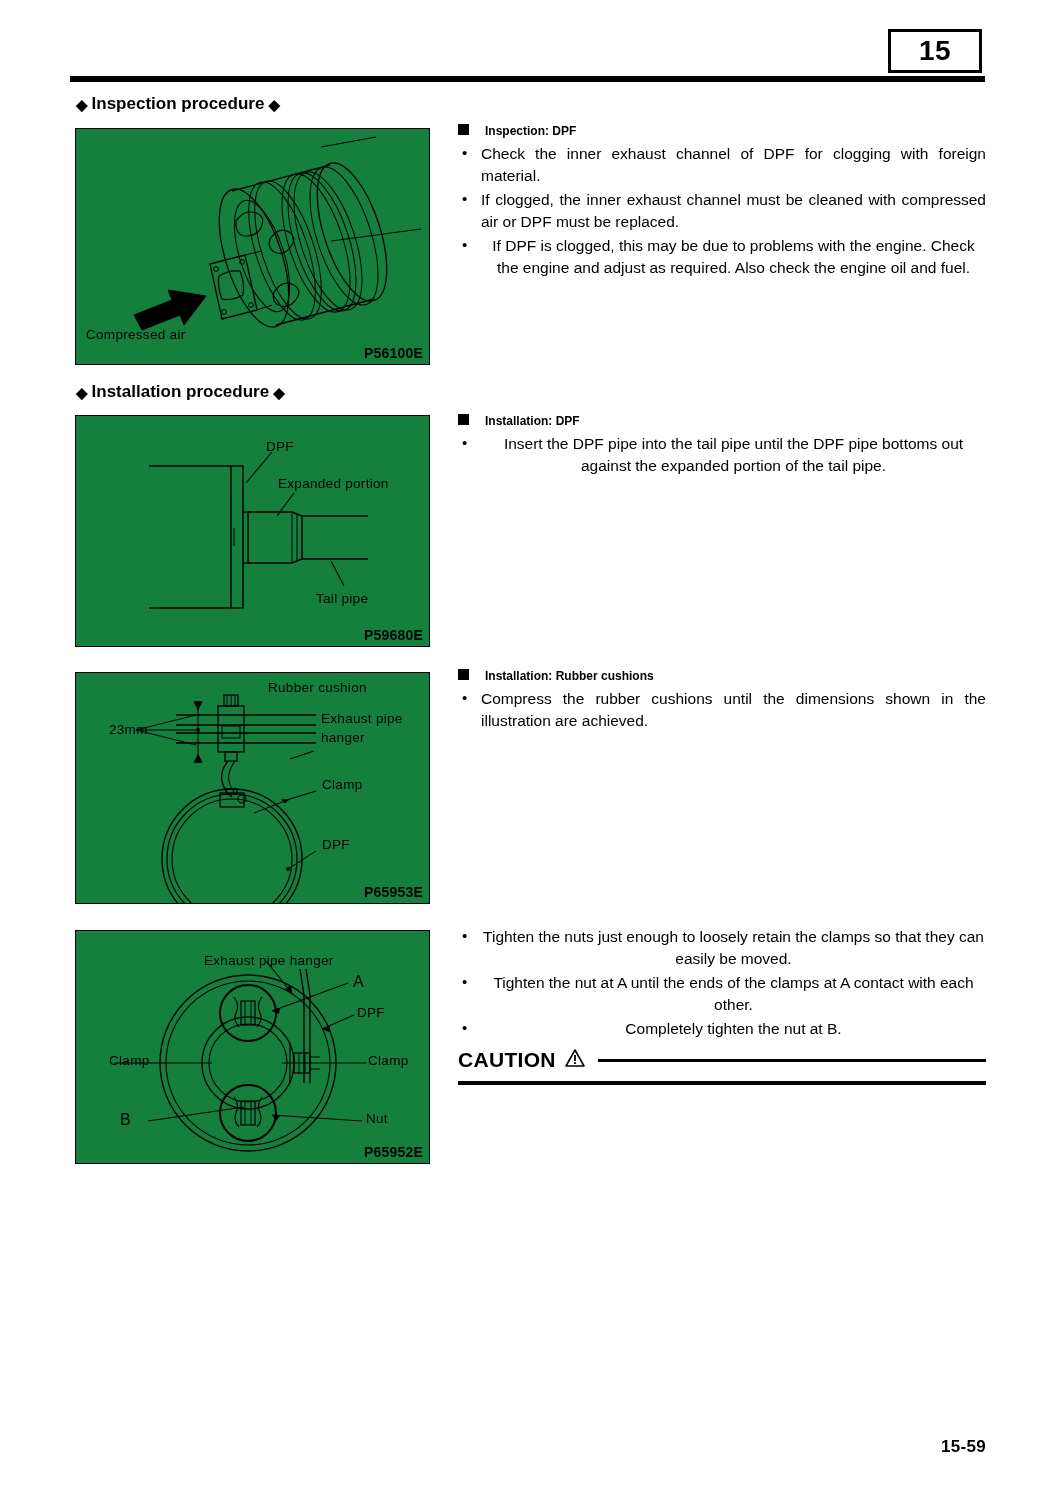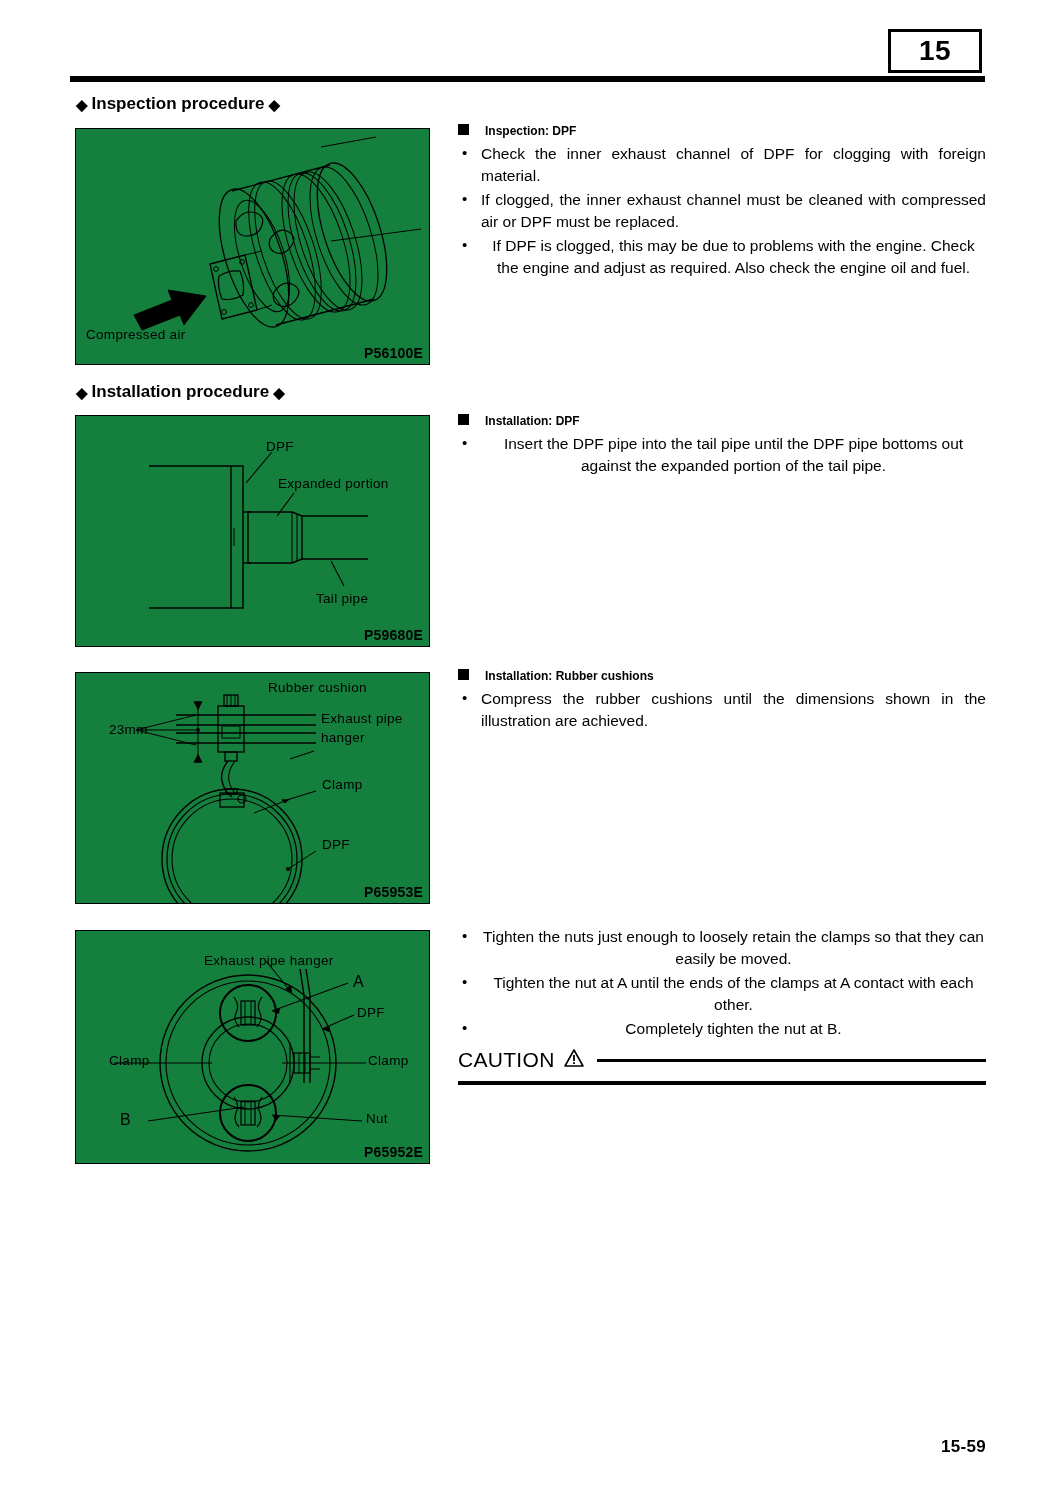--- a/index.html
+++ b/index.html
@@ -121,21 +121,21 @@
   
   .caution-head {
     display: flex;
     align-items: center;
     gap: 8px;
     margin-top: 8px;
     margin-bottom: 4px;
   }
   .caution-head .word {
     font-size: 21px;
-    font-weight: normal;
+    font-weight: bold;
     letter-spacing: 0.3px;
   }
   .caution-head .line {
     flex: 1 1 auto;
     height: 2.5px;
     background: #000;
     margin-left: 4px;
   }
   .caution-body li { font-weight: bold; }
   .caution-rule {

